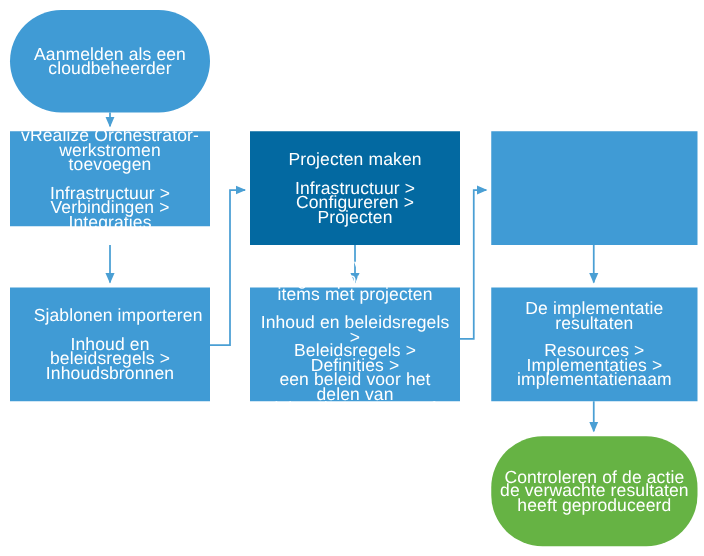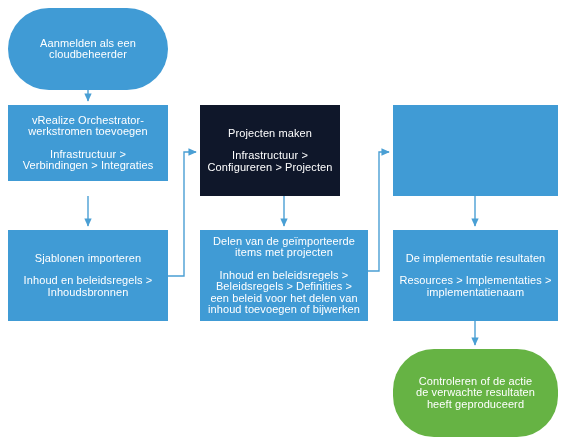--- a/index.html
+++ b/index.html
@@ -27,21 +27,21 @@
   }
   .node {
     position: absolute;
     box-sizing: border-box;
     display: flex;
     flex-direction: column;
     align-items: center;
     justify-content: center;
     text-align: center;
     color: #ffffff;
-    font-size: 11px;
+    font-size: 14px;
     line-height: 11.5px;
     padding: 3px 6px;
     letter-spacing: 0.1px;
   }
   .node.terminal {
     border-radius: 41px;
   }
   .node.process {
     border-radius: 0px;
   }
@@ -88,27 +88,27 @@
 cloudbeheerder</div>
   </div>
 
   <div class="node process" style="left:8px; top:105px; width:160px; height:76px; background:#409BD5;">
     <div class="title">vRealize Orchestrator-
 werkstromen toevoegen</div>
     <div class="path">Infrastructuur &gt;
 Verbindingen &gt; Integraties</div>
   </div>
 
-  <div class="node process" style="left:8px; top:230px; width:160px; height:91px; background:#409BD5;">
+  <div class="node process" style="left:8px; top:230px; width:160px; height:91px; background:#409BD5;align-items:flex-end;">
     <div class="title">Sjablonen importeren</div>
     <div class="path">Inhoud en beleidsregels &gt;
 Inhoudsbronnen</div>
   </div>
 
-  <div class="node process" style="left:200px; top:105px; width:140px; height:91px; background:#0f172a;">
+  <div class="node process" style="left:200px; top:105px; width:168px; height:91px; background:#0369a1;">
     <div class="title">Projecten maken</div>
     <div class="path">Infrastructuur &gt;
 Configureren &gt; Projecten</div>
   </div>
 
   <div class="node process" style="left:200px; top:230px; width:168px; height:91px; background:#409BD5;">
     <div class="title">Delen van de geïmporteerde
 items met projecten</div>
     <div class="path">Inhoud en beleidsregels &gt;
 Beleidsregels &gt; Definities &gt;

